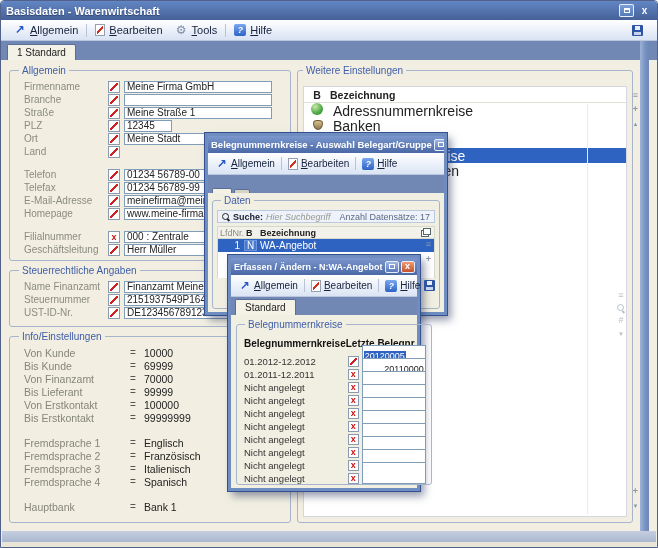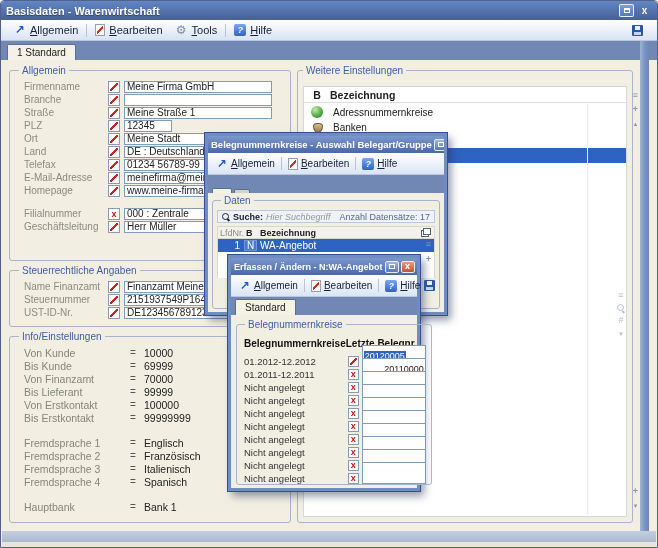--- a/index.html
+++ b/index.html
@@ -78,21 +78,21 @@
   .irow.gap{margin-top:12px;}
   .ilabel{width:106px;color:#85857a;flex:none;}
   .ieq{width:14px;color:#555;font-size:10px;}
   .ival{color:#222;}
   
   #fs-weitere{left:296px;top:64px;width:336px;height:458px;padding:0;}
   .wlist{position:absolute;left:5px;right:5px;top:10px;bottom:5px;background:#fff;border:1px solid #d4d7de;}
   .wlist::after{content:"";position:absolute;left:283px;top:17px;bottom:2px;width:1px;background:#e8ebf2;}
   .whead{height:16px;display:flex;align-items:center;border-bottom:1px solid #e0e0d6;font-size:10.5px;font-weight:bold;color:#222;}
   .wh-b{width:26px;text-align:center;flex:none;}
-  .wrow{height:15px;display:flex;align-items:flex-end;position:relative;font-size:10px;}
+  .wrow{height:15px;display:flex;align-items:flex-start;position:relative;font-size:14px;}
   .wr-icon{width:26px;display:flex;justify-content:center;flex:none;}
   .wr-label{padding-left:3px;white-space:nowrap;}
   .wrow.sel{background:#2f63c1;color:#fff;}
   .ti{width:12px;height:12px;position:relative;flex:none;display:block;}
   .ic-globe{border-radius:50%;background:radial-gradient(circle at 35% 30%,#c6eaa6,#43a33c 65%,#2c7a28);}
   .ic-bank{width:10px;height:10px;margin:2px 0 0 1px;border-radius:45% 45% 50% 50%/30% 30% 70% 70%;
     background:linear-gradient(#d8c08c,#937b4e);border:1px solid #6c5a38;}
   .ic-branch{width:8px;height:8px;margin:2px 0 0 1px;background:linear-gradient(#d66,#a22);
     border-radius:1px;box-shadow:3px 3px 0 -1px #7e2020;}
   .ic-doc{width:9px;height:11px;margin-left:1px;background:repeating-linear-gradient(#fff 0 2px,#9ab4d8 2px 3px);
@@ -265,26 +265,27 @@
           <span class="flabel">Ort</span>
           <span class="chip ic-edit"></span>
           <span class="fbox">
             <span class="ftext">Meine Stadt</span>
 
           </span>
         </div>
         <div class="frow has-spin">
           <span class="flabel">Land</span>
           <span class="chip ic-edit"></span>
-          <span class="fbox">
-            <span class="ftext">DE : Deutschland</span>
-            <span class="spin">
-              <i class="up"></i>
-              <i class="dn"></i>
-            </span>
+        </div>
+        <div class="frow gap">
+          <span class="flabel">Telefon</span>
+          <span class="chip ic-edit"></span>
+          <span class="fbox">
+            <span class="ftext">01234 56789-00</span>
+
           </span>
         </div>
         <div class="frow">
           <span class="flabel">Telefax</span>
           <span class="chip ic-edit"></span>
           <span class="fbox">
             <span class="ftext">01234 56789-99</span>
 
           </span>
         </div>

